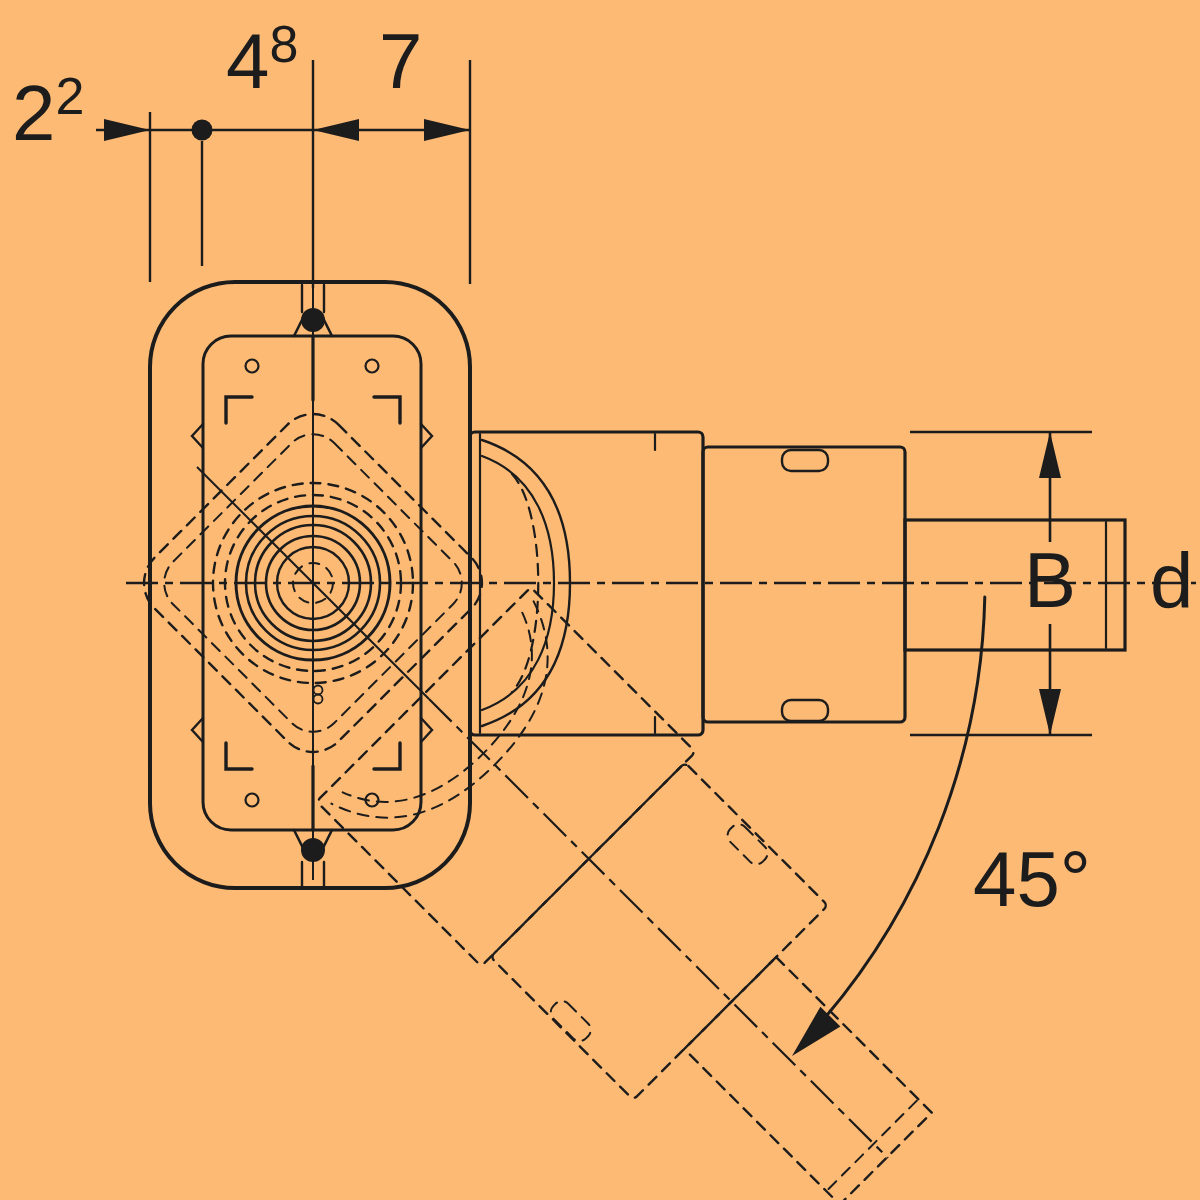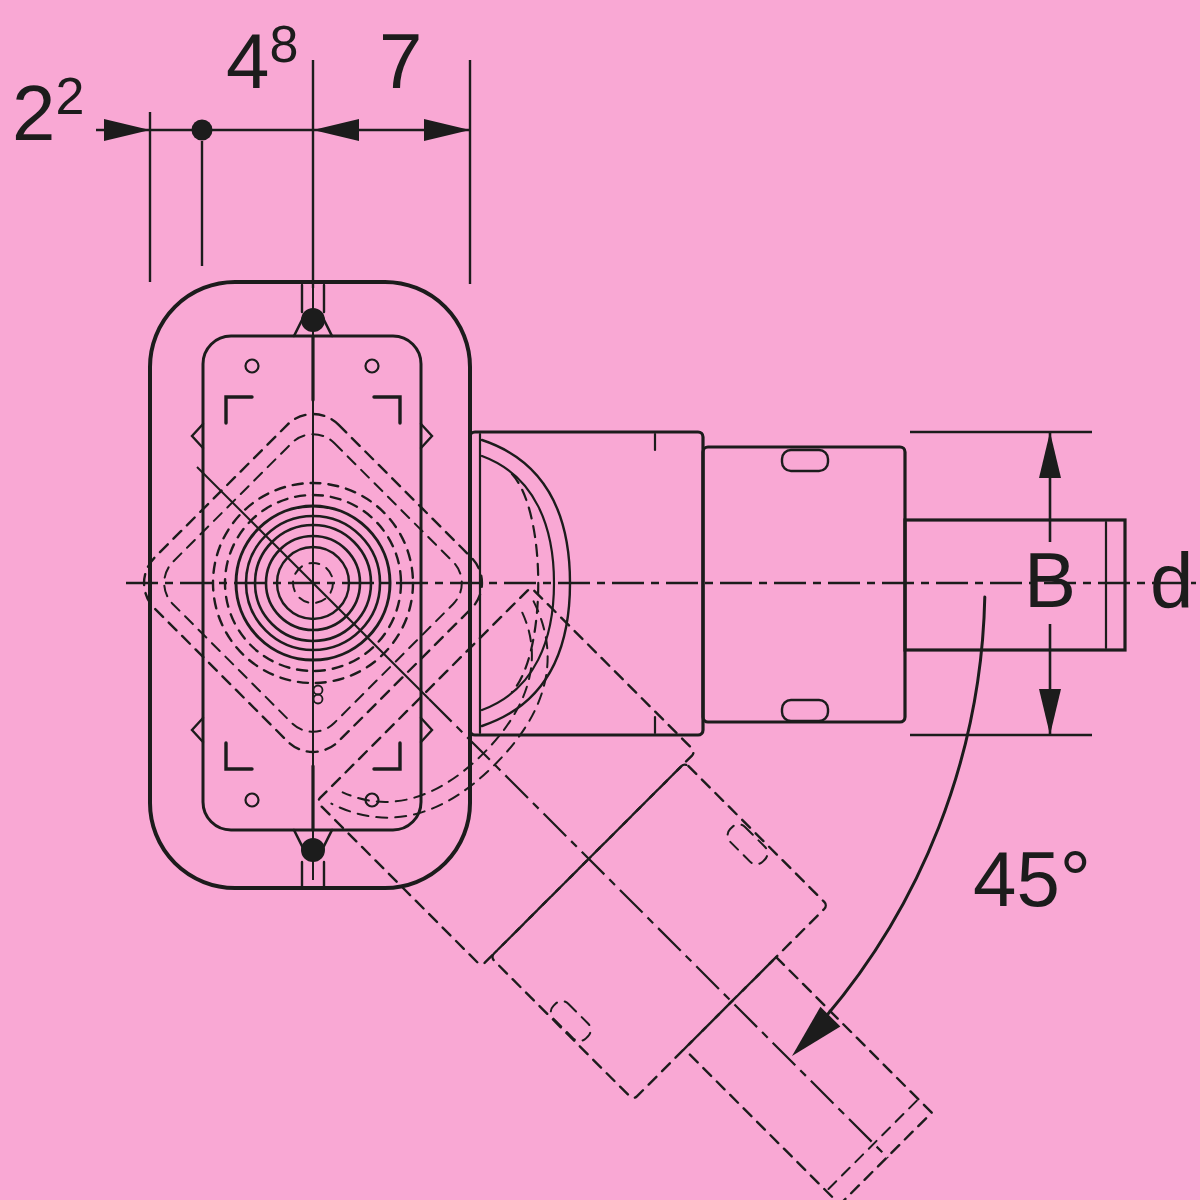--- a/index.html
+++ b/index.html
@@ -1,16 +1,16 @@
 <!DOCTYPE html>
 <html><head>
 <meta charset="utf-8">
 <style>
   html,body{margin:0;padding:0;background:#ffffff;}
-  .drawing-wrap{width:1200px;height:1200px;background:#f9a8d4;position:relative;overflow:hidden;}
+  .drawing-wrap{width:1200px;height:1200px;background:#fdba74;position:relative;overflow:hidden;}
   svg{display:block;}
   .s{stroke:#1c1c1c;fill:none;stroke-linecap:round;}
   .sq{stroke:#1c1c1c;fill:none;stroke-linecap:butt;}
   .fillshape{fill:#1c1c1c;stroke:none;}
   .w40{stroke-width:4;}
   .w34{stroke-width:3.4;}
   .w32{stroke-width:3.2;}
   .w30{stroke-width:3;}
   .w26{stroke-width:2.6;}
   .w24{stroke-width:2.4;}

